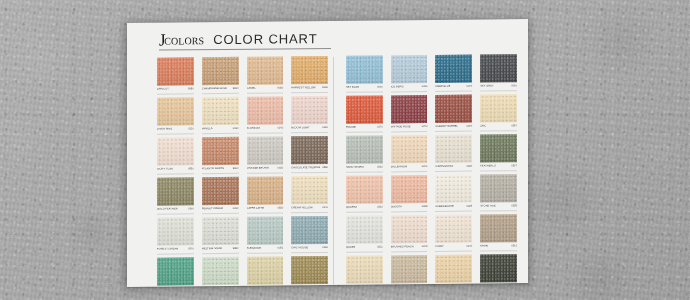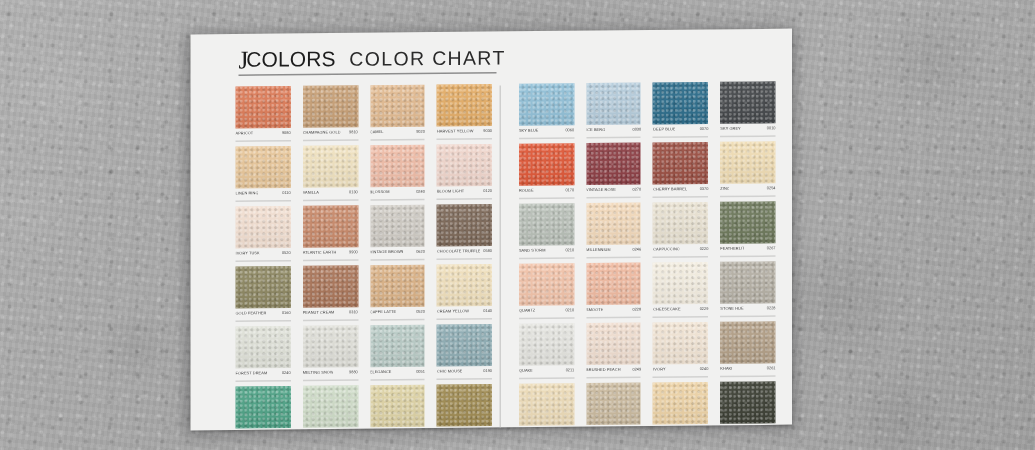--- a/index.html
+++ b/index.html
@@ -56,22 +56,22 @@
   
   #chart-header{ width:172px; margin-left:2px; }
   #brand-row{ display:flex; align-items:baseline; white-space:nowrap; }
   #logo-j{
     font-family:"Liberation Serif",serif;
     font-size:17px;line-height:15px;color:#1c1c1c;
     letter-spacing:-.5px;
     position:relative;top:1px;
   }
   #logo-colors{
-    font-family:Liberation Sans, sans-serif;
-    font-size:14px;line-height:10px;color:#1c1c1c;
+    font-family:Liberation Serif, serif;
+    font-size:10px;line-height:10px;color:#1c1c1c;
     letter-spacing:.1px;margin-left:-1px;
   }
   #chart-title{
     font-family:"Liberation Sans",sans-serif;
     font-size:13px;line-height:13px;color:#2a2a2a;
     letter-spacing:.9px;font-weight:400;margin-left:9px;
   }
   #title-rule{
     margin-top:3px;height:1px;background:#8e8e8e;width:100%;
   }

